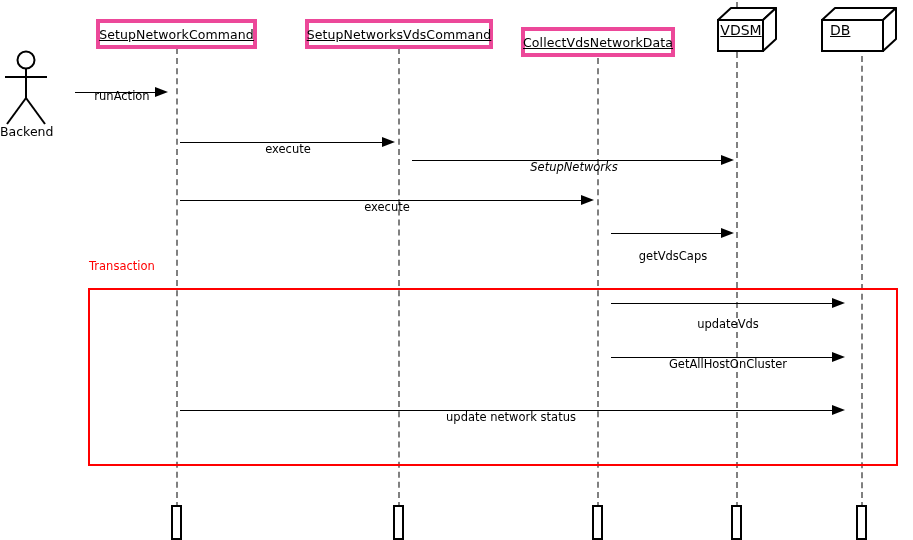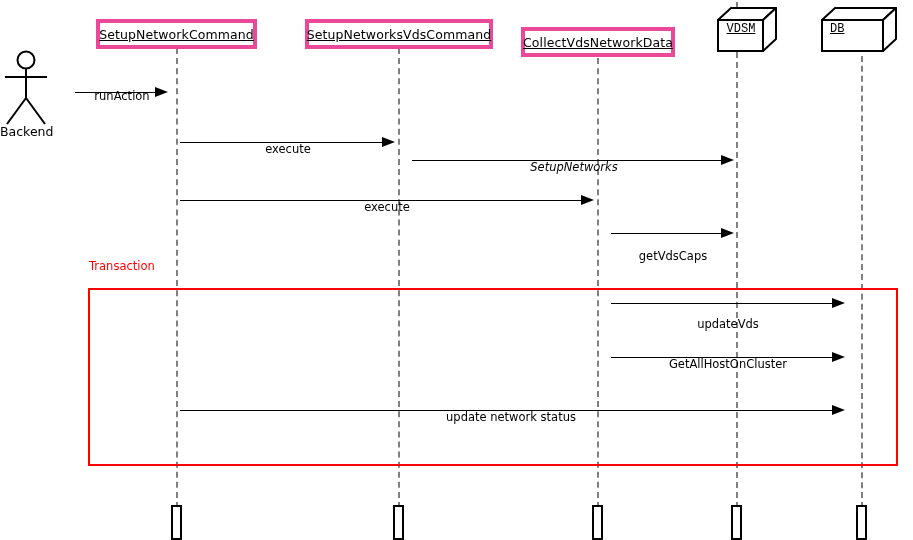--- a/index.html
+++ b/index.html
@@ -38,26 +38,25 @@
   }
 
   
   .node-shape {
     position: absolute;
     z-index: 6;
   }
   .node-shape svg { display: block; }
   .node-label {
     position: absolute;
-    font-size: 12px;
+    font-size: 14px;
     color: #000000;
     text-decoration: underline;
     white-space: nowrap;
     z-index: 7;
-    font-family: Liberation Mono, monospace;
   }
 
   
   .lifeline {
     position: absolute;
     width: 0;
     border-left: 2px dashed #808080;
     z-index: 1;
   }
 

